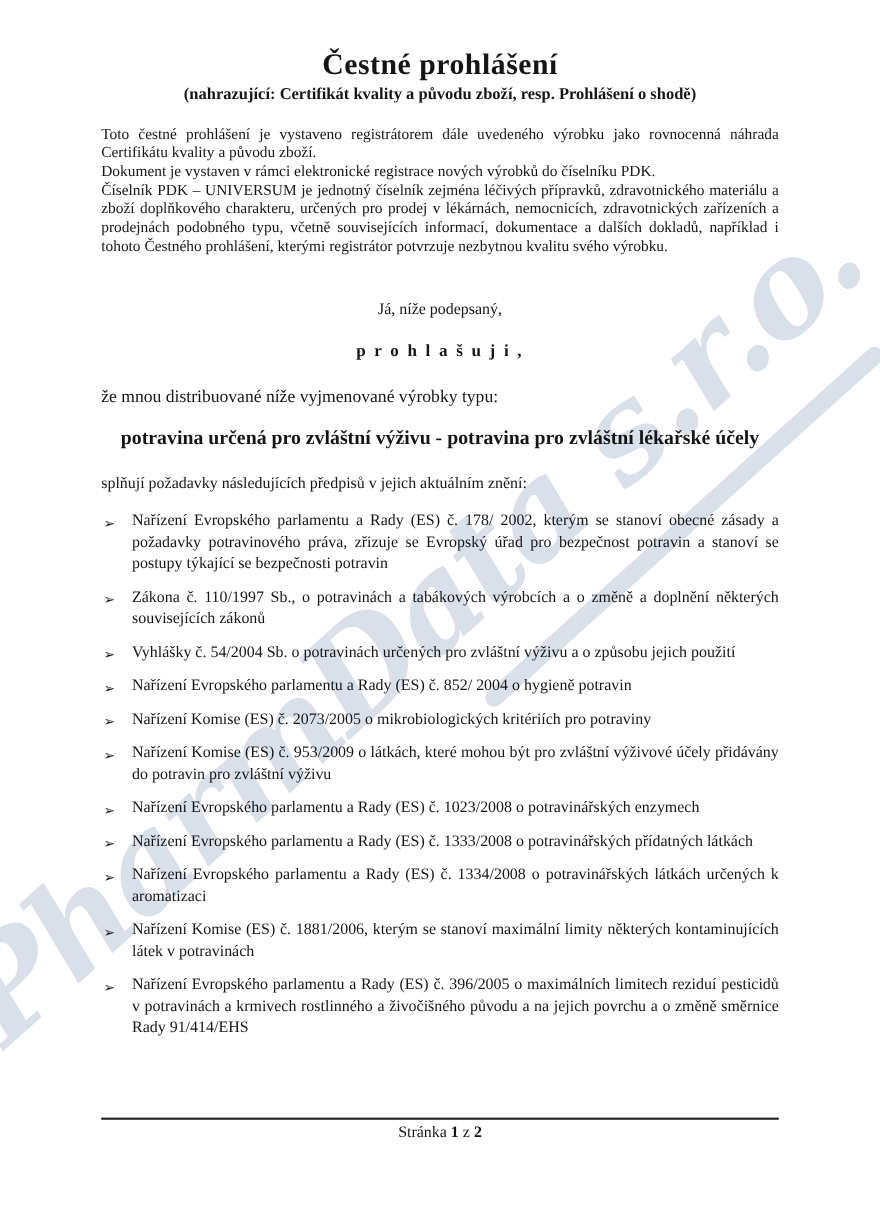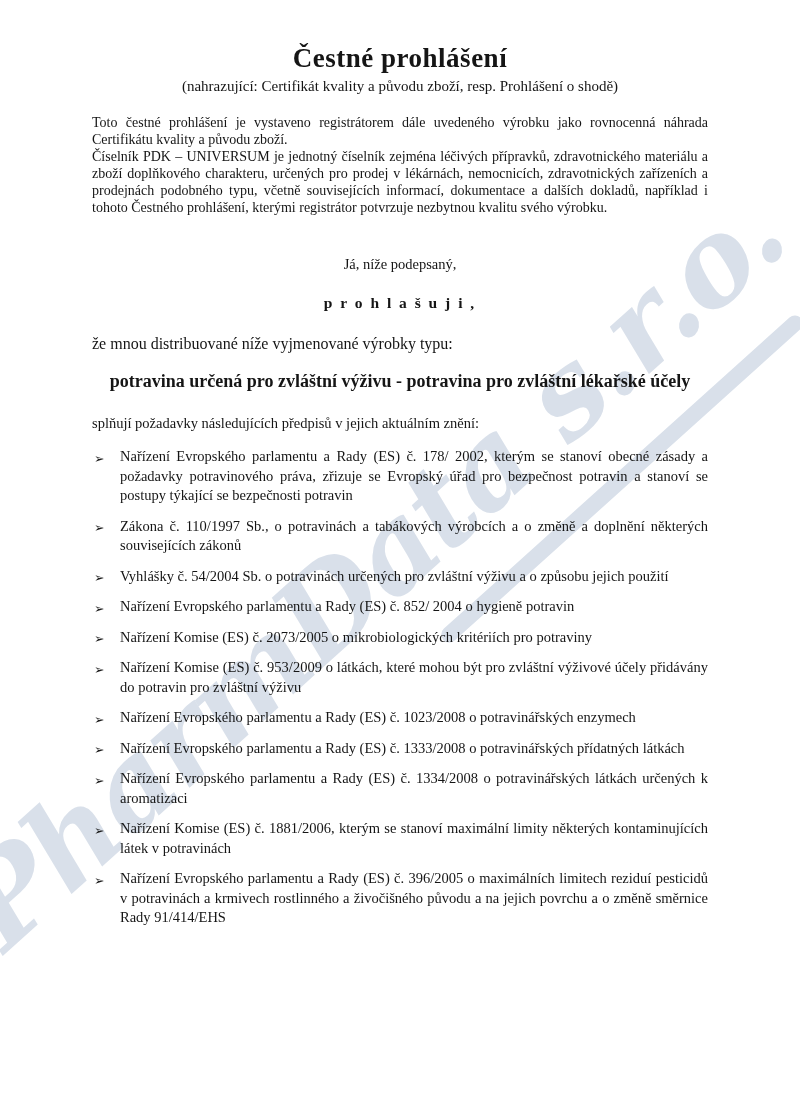--- a/index.html
+++ b/index.html
@@ -38,21 +38,21 @@
     margin: 0;
     font-size: 27px;
     font-weight: bold;
     text-align: center;
     letter-spacing: 0.5px;
     line-height: 31px;
   }
   .doc-subtitle {
     margin-top: 3px;
     font-size: 15px;
-    font-weight: normal;
+    font-weight: bold;
     text-align: center;
     line-height: 18px;
   }
   .intro {
     margin-top: 19px;
     font-size: 14px;
     line-height: 17px;
     text-align: justify;
   }
   .intro p { margin: 0; }
@@ -140,20 +140,21 @@
   </svg>
 
   <div class="content">
 
     <h1 class="doc-title">Čestné prohlášení</h1>
 
     <div class="doc-subtitle">(nahrazující: Certifikát kvality a původu zboží, resp. Prohlášení o shodě)</div>
 
     <div class="intro">
       <p>Toto čestné prohlášení je vystaveno registrátorem dále uvedeného výrobku jako rovnocenná náhrada Certifikátu kvality a původu zboží.</p>
+      <p>Dokument je vystaven v rámci elektronické registrace nových výrobků do číselníku PDK.</p>
       <p>Číselník PDK – UNIVERSUM je jednotný číselník zejména léčivých přípravků, zdravotnického materiálu a zboží doplňkového charakteru, určených pro prodej v lékárnách, nemocnicích, zdravotnických zařízeních a prodejnách podobného typu, včetně souvisejících informací, dokumentace a dalších dokladů, například i tohoto Čestného prohlášení, kterými registrátor potvrzuje nezbytnou kvalitu svého výrobku.</p>
     </div>
 
     <div class="opening-line">Já, níže podepsaný,</div>
 
     <div class="verb-line">p r o h l a š u j i ,</div>
 
     <div class="leadin-line">že mnou distribuované níže vyjmenované výrobky typu:</div>
 
     <div class="product-line">potravina určená pro zvláštní výživu - potravina pro zvláštní lékařské účely</div>
@@ -179,14 +180,23 @@
 
   <div class="reg-item"><span class="bullet">➢</span><span class="reg-bold">Nařízení Evropského parlamentu a Rady (ES) č. 1334/2008</span><span class="reg-rest"> o potravinářských látkách určených k aromatizaci</span></div>
 
   <div class="reg-item"><span class="bullet">➢</span><span class="reg-bold">Nařízení Komise (ES) č. 1881/2006</span><span class="reg-rest">, kterým se stanoví maximální limity některých kontaminujících látek v potravinách</span></div>
 
   <div class="reg-item"><span class="bullet">➢</span><span class="reg-bold">Nařízení Evropského parlamentu a Rady (ES) č. 396/2005</span><span class="reg-rest"> o maximálních limitech reziduí pesticidů v potravinách a krmivech rostlinného a živočišného původu a na jejich povrchu a o změně směrnice Rady 91/414/EHS</span></div>
 </div>
 
   </div>
 
+  <div class="footer">
+    <hr class="footer-rule">
+    <div class="footer-text">
+      <span>Stránka</span>
+      <span class="b">1</span>
+      <span>z</span>
+      <span class="b">2</span>
+    </div>
+  </div>
 
 </div>
 
 </body></html>

